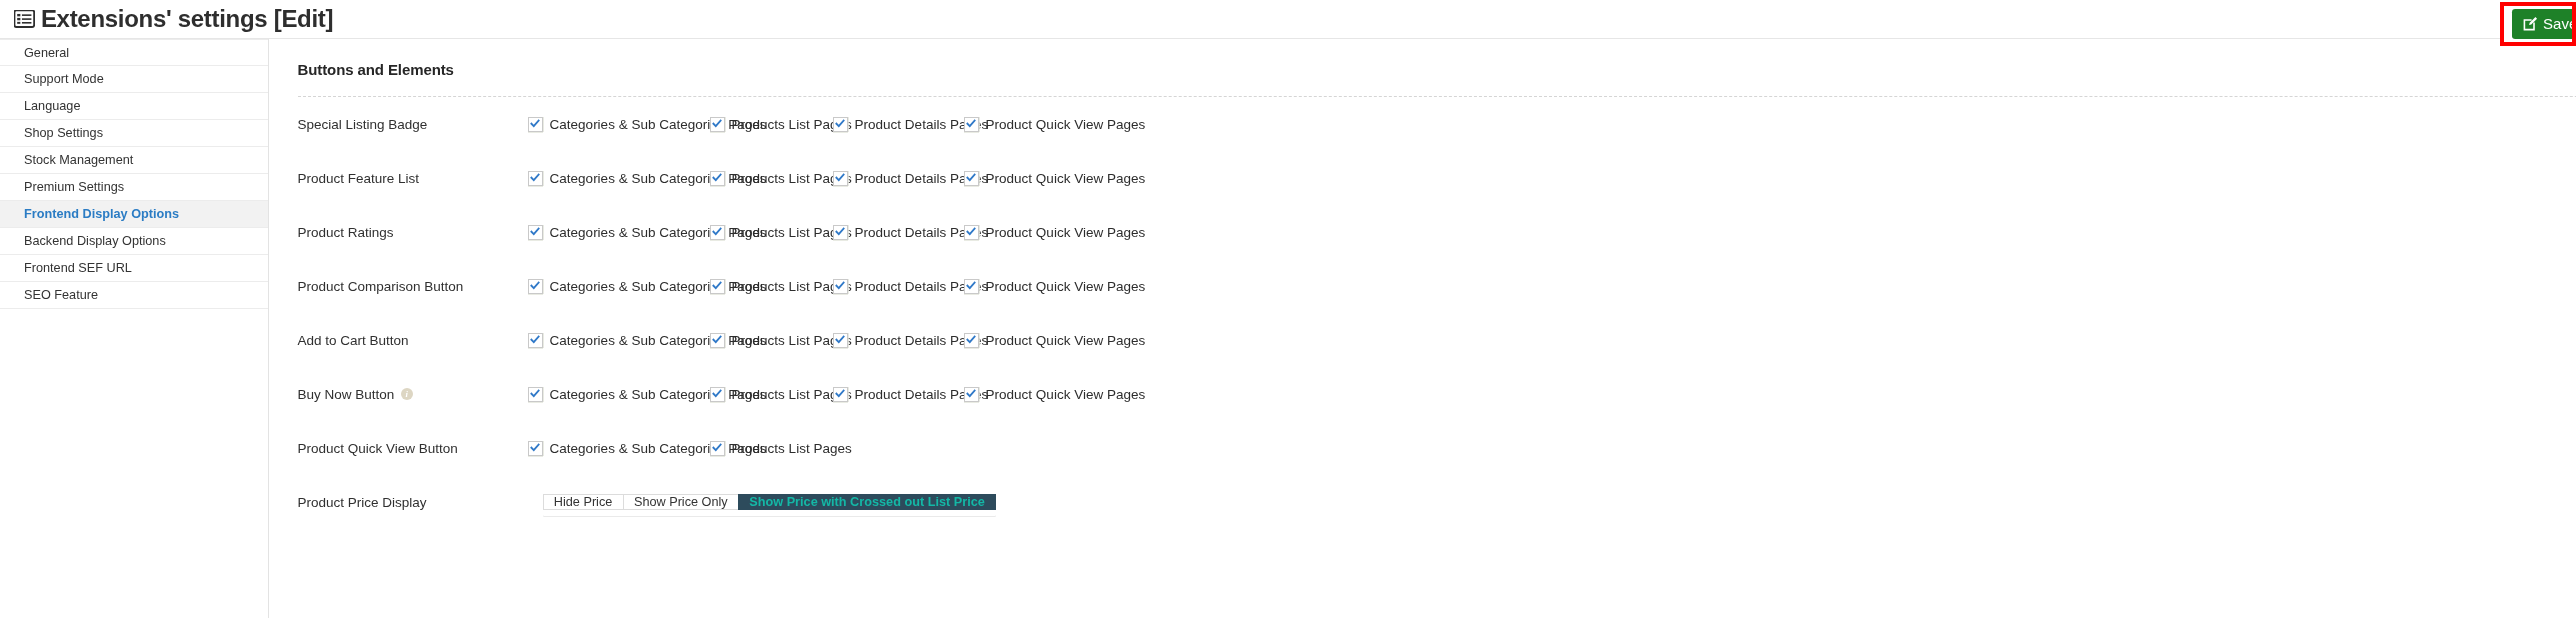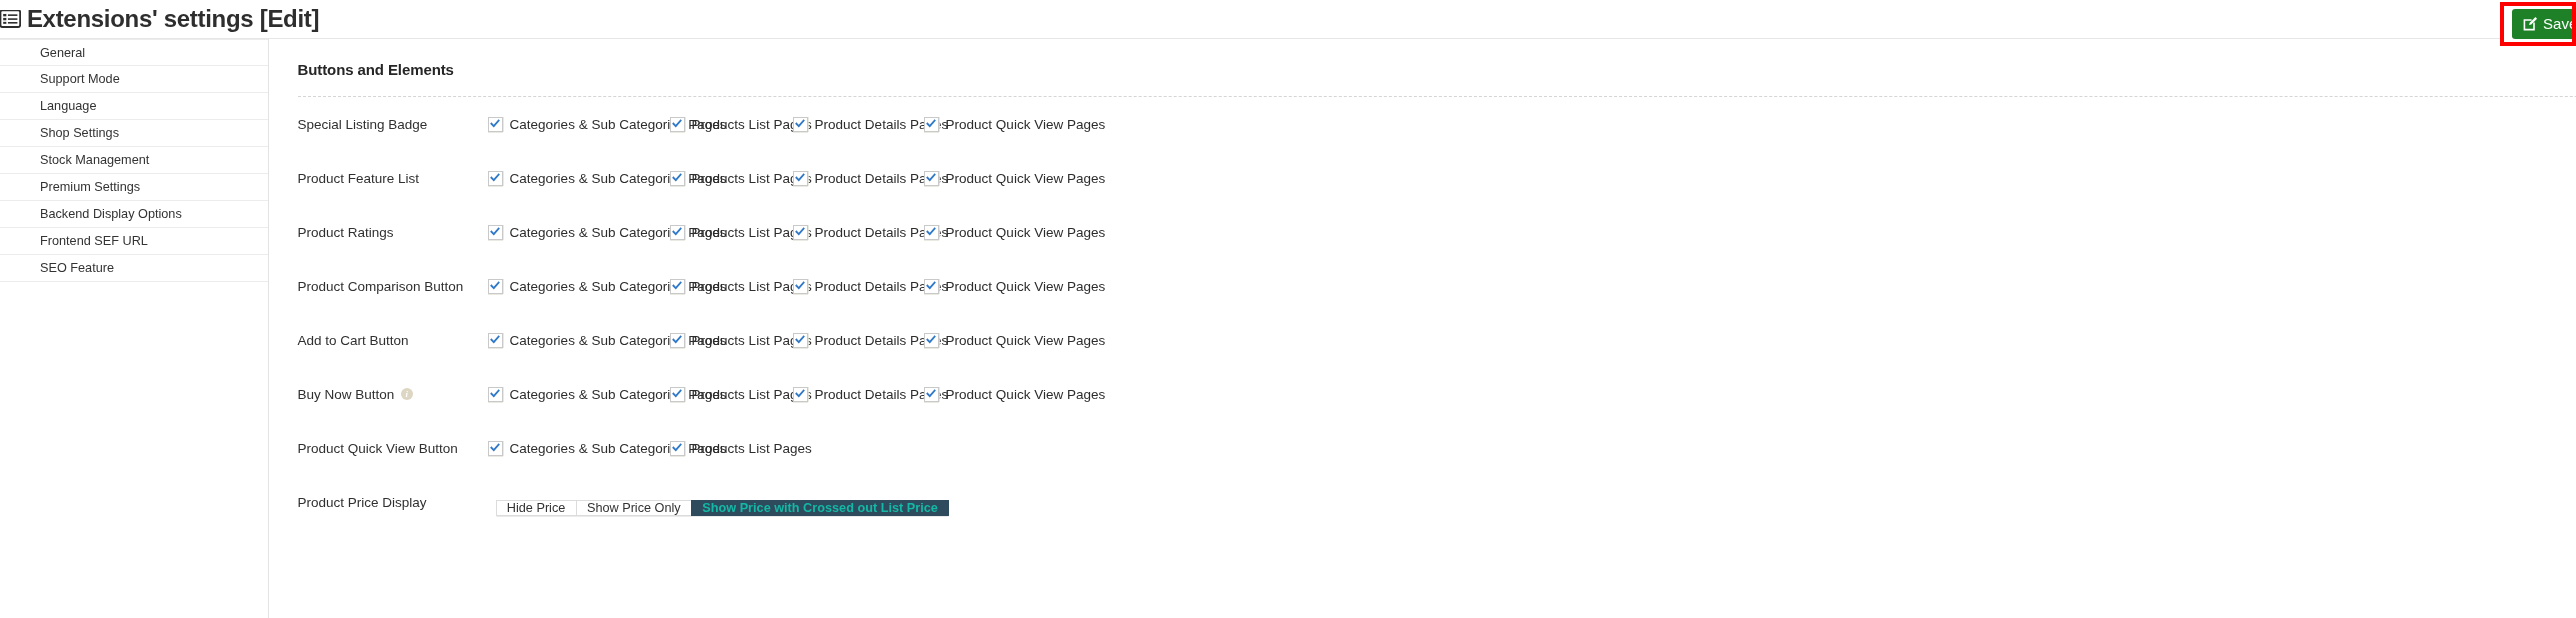--- a/index.html
+++ b/index.html
@@ -11,21 +11,21 @@
     background: #ffffff;
     font-family: "Liberation Sans", sans-serif;
     color: #2b2b2b;
     -webkit-font-smoothing: antialiased;
   }
 
   
   #page-header {
     position: relative;
     height: 38px;
-    padding: 0 0 0 0;
+    padding: 0 0 0 14px;
     display: flex;
     align-items: center;
   }
 
   #page-title-wrap {
     display: flex;
     align-items: center;
     gap: 6.3px;
   }
 
@@ -94,21 +94,21 @@
     flex: 0 0 269px;
     border-right: 0.8px solid #e3e3e3;
     background: #ffffff;
     padding-top: 0;
   }
 
   .sidebar-item {
     height: 27px;
     display: flex;
     align-items: center;
-    padding-left: 40px;
+    padding-left: 24px;
     font-size: 12.7px;
     color: #333333;
     border-bottom: 0.8px solid #ececec;
     cursor: pointer;
     white-space: nowrap;
   }
   .sidebar-item:first-child { border-top: 0.8px solid #ececec; }
 
   .sidebar-item.active {
     background: #f2f2f2;
@@ -134,20 +134,21 @@
   #section-divider {
     border-top: 1.6px dashed #d5d5d5;
     margin: 0 0 0 0;
     width: 2505px;
   }
 
   .settings-row {
     height: 54px;
     display: flex;
     align-items: center;
+    gap: 40px;
   }
 
   .row-label {
     width: 190px;
     flex: 0 0 190px;
     font-size: 13.5px;
     color: #303030;
     display: flex;
     align-items: center;
     gap: 6.3px;
@@ -204,26 +205,26 @@
   .checkbox svg { position: absolute; left: 0.8px; top: 0.8px; display: block; }
 
   .option-label {
     font-size: 13.5px;
     color: #2d2d2d;
   }
 
   
   .btn-group {
     display: flex;
-    align-items: flex-end;
+    align-items: center;
     border-radius: 1px;
     overflow: hidden;
     height: 27px;
     box-shadow: 0 0.8px 0 0 #e4e4e4;
-    margin-left: 8px;
+    margin-left: 15px;
   }
 
   .btn-group .gbtn {
     font-family: "Liberation Sans", sans-serif;
     font-size: 12.7px;
     color: #333333;
     background: #ffffff;
     border: 0.8px solid #dcdcdc;
     border-right: none;
     padding: 0 10.3px;
@@ -283,20 +284,23 @@
       </div>
       <div class="sidebar-item">
         <span>Shop Settings</span>
       </div>
       <div class="sidebar-item">
         <span>Stock Management</span>
       </div>
       <div class="sidebar-item">
         <span>Premium Settings</span>
       </div>
+      <div class="sidebar-item active">
+        <span>Frontend Display Options</span>
+      </div>
       <div class="sidebar-item">
         <span>Backend Display Options</span>
       </div>
       <div class="sidebar-item">
         <span>Frontend SEF URL</span>
       </div>
       <div class="sidebar-item">
         <span>SEO Feature</span>
       </div>
     </nav>

